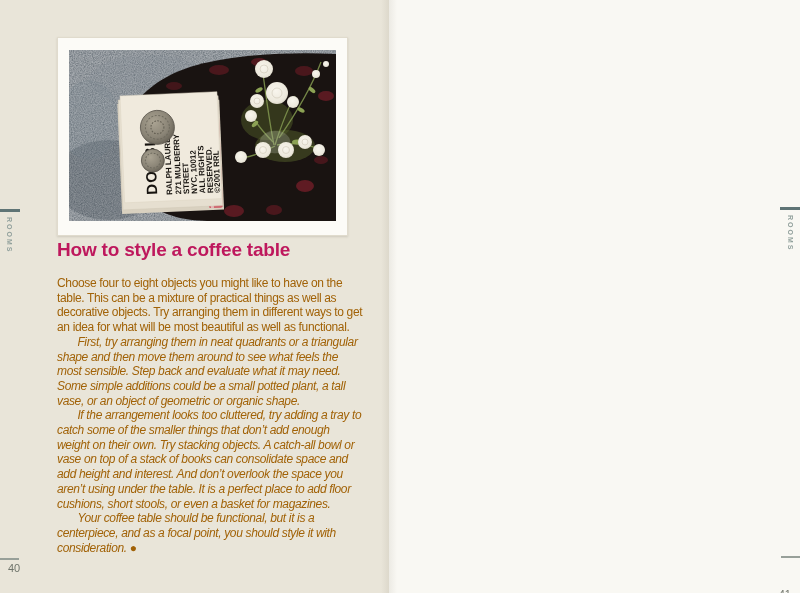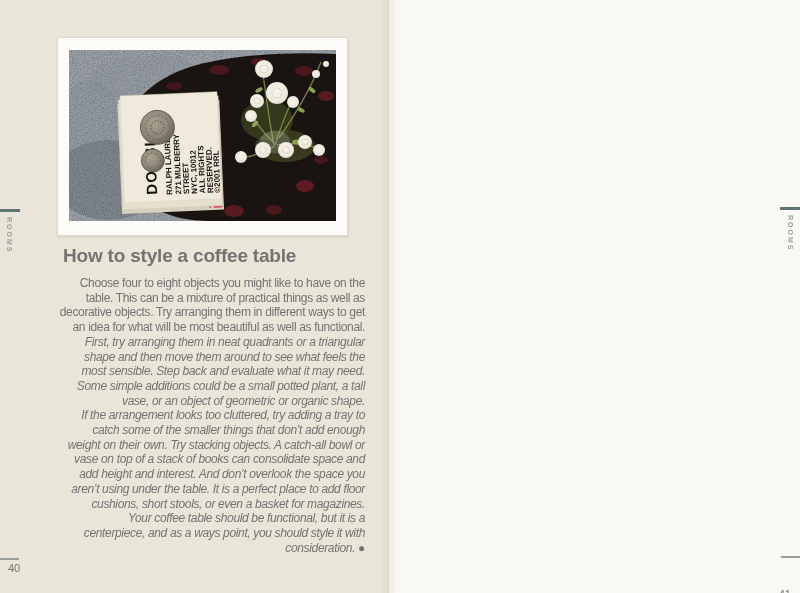--- a/index.html
+++ b/index.html
@@ -27,24 +27,24 @@
   .folio-rule.r{right:0;top:556px;}
   .folio{position:absolute;font-size:11px;color:#6f746b;}
   .folio.l{left:8px;top:562px;}
   .folio.r{right:9px;top:588px;}
 
   
   .photo-frame{position:absolute;left:57px;top:37px;width:267px;height:171px;
                background:#fcfbf7;padding:12px 11px 14px 11px;
                border:1px solid #e0dbcd;box-shadow:0 1px 2px rgba(90,80,60,.18);}
   .photo-frame svg{display:block;}
-  h1.coffee{position:absolute;left:57px;top:238px;margin:6px;font-size:19px;line-height:24px;
-            font-weight:bold;color:#737373;letter-spacing:-0.2px;}
+  h1.coffee{position:absolute;left:57px;top:238px;margin:0;font-size:19px;line-height:24px;
+            font-weight:bold;color:#be185d;letter-spacing:-0.2px;}
   .body-left{position:absolute;left:57px;top:276px;width:308px;
-             font-size:12px;line-height:14.7px;letter-spacing:-0.35px;color:#737373;text-align:right;}
+             font-size:12px;line-height:14.7px;letter-spacing:-0.35px;color:#a16207;}
   .body-left p{margin:0;}
   .indent{text-indent:1.7em;font-style:italic;}
 </style>
 </head>
 <body>
 
 <div class="spread">
 
   <div class="page-left">
 
@@ -169,21 +169,21 @@
         </g>
       </svg>
     </div>
 
     <h1 class="coffee">How to style a coffee table</h1>
 
     <div class="body-left">
       <p>Choose four to eight objects you might like to have on the table. This can be a mixture of practical things as well as decorative objects. Try arranging them in different ways to get an idea for what will be most beautiful as well as functional.</p>
       <p class="indent">First, try arranging them in neat quadrants or a triangular shape and then move them around to see what feels the most sensible. Step back and evaluate what it may need. Some simple additions could be a small potted plant, a tall vase, or an object of geometric or organic shape.</p>
       <p class="indent">If the arrangement looks too cluttered, try adding a tray to catch some of the smaller things that don’t add enough weight on their own. Try stacking objects. A catch-all bowl or vase on top of a stack of books can consolidate space and add height and interest. And don’t overlook the space you aren’t using under the table. It is a perfect place to add floor cushions, short stools, or even a basket for magazines.</p>
-      <p class="indent">Your coffee table should be functional, but it is a centerpiece, and as a ways point, you should style it with consideration. ●</p>
+      <p class="indent">Your coffee table should be functional, but it is a centerpiece, and as a focal point, you should style it with consideration. ●</p>
     </div>
 
     <div class="side-rule l"></div>
     <div class="side-label l">ROOMS</div>
     <div class="folio-rule l"></div>
     <div class="folio l">40</div>
   </div>
 
   <div class="page-right">
     

